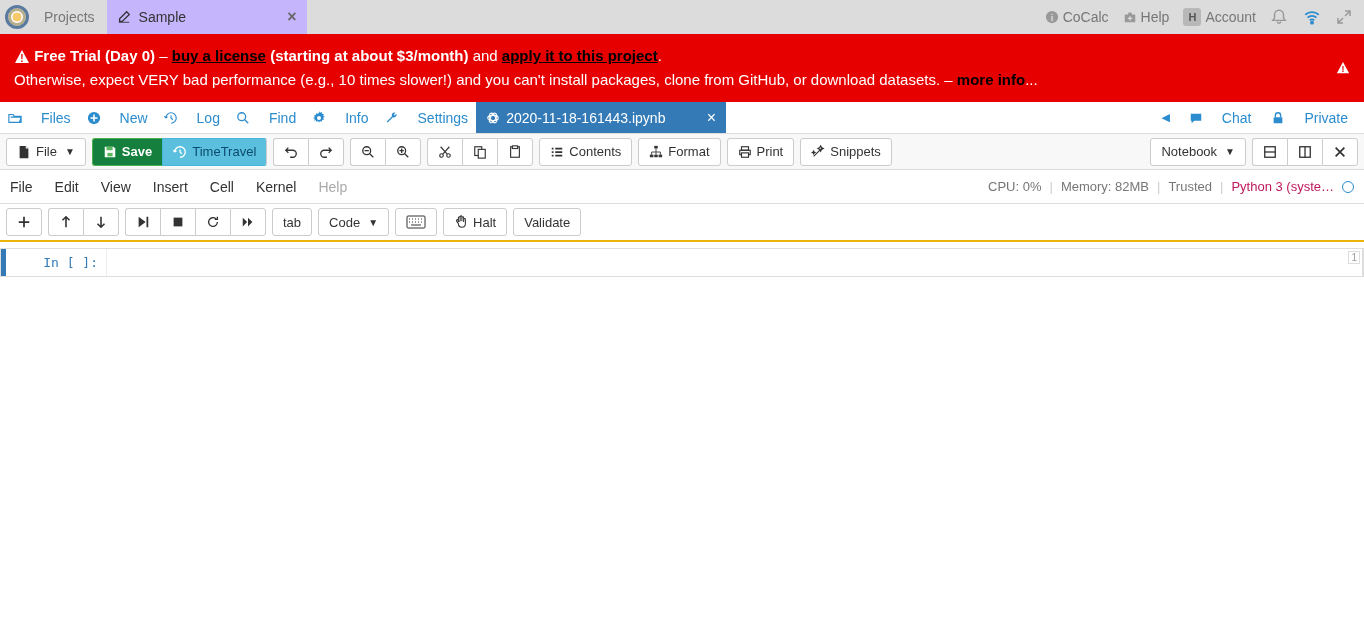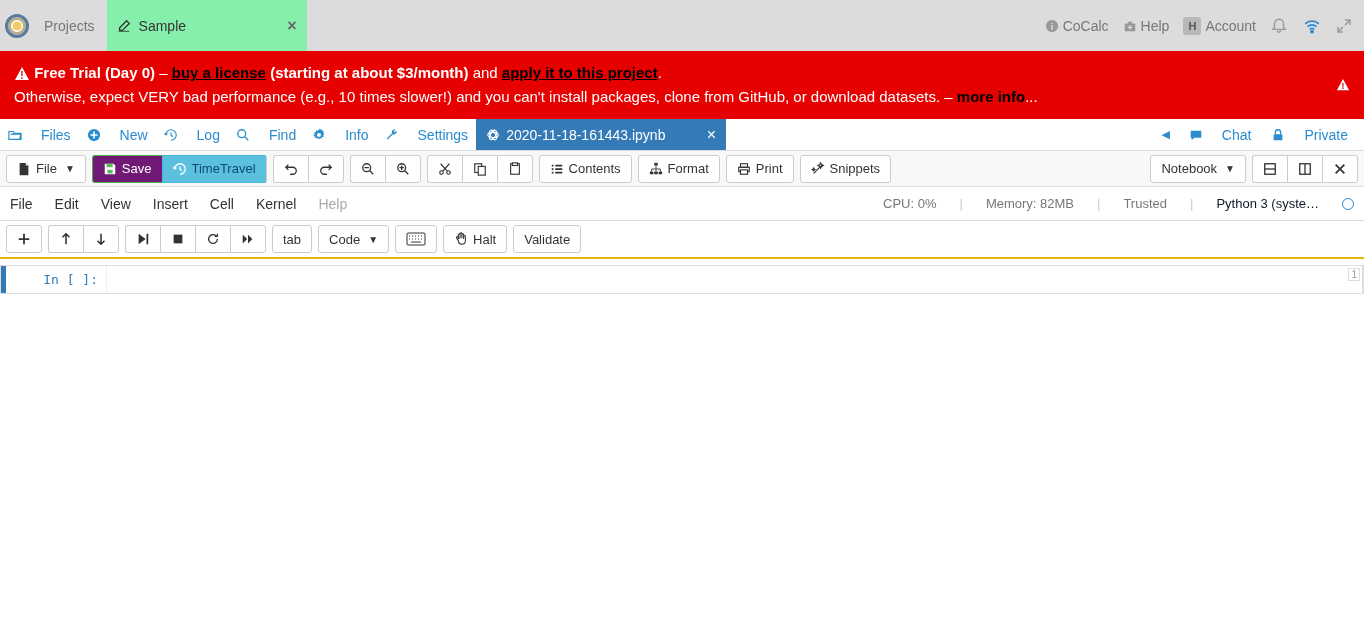--- a/index.html
+++ b/index.html
@@ -1,23 +1,23 @@
 <!DOCTYPE html>
 <html><head>
 <meta charset="utf-8">
 <style>
 * { box-sizing: border-box; margin: 0; padding: 0; font-family: -apple-system, BlinkMacSystemFont, "Segoe UI", Helvetica, Arial, sans-serif; }
 body { width: 1364px; height: 630px; overflow: hidden; background: #fff; }
 
 
-.topbar { background: #dcdcdc; height: 51px; display: flex; align-items: stretch; padding-left: 2px; }
+.topbar { background: #dcdcdc; height: 34px; display: flex; align-items: stretch; padding-left: 2px; }
 .logo { width: 30px; display: flex; align-items: center; justify-content: center; }
 .logo-circle { width: 24px; height: 24px; border-radius: 50%; border: 3px solid #5a7aa0; background: radial-gradient(circle, #f7c96b 35%, #fff 36%, #fff 55%, transparent 56%); box-shadow: inset 0 0 0 3px #b8b08d; position: relative;}
 .projects-link { color: #777; padding: 0 12px; display: flex; align-items: center; font-size: 14px; cursor: pointer; }
-.tab-active { background: #86efac; display: flex; align-items: center; padding: 0 10px; font-size: 14px; color: #333; gap: 8px; min-width: 200px; position: relative; }
+.tab-active { background: #c4b5fd; display: flex; align-items: center; padding: 0 10px; font-size: 14px; color: #333; gap: 8px; min-width: 200px; position: relative; }
 .tab-close { margin-left: auto; color: #666; font-weight: bold; cursor: pointer; font-size: 16px; }
 .topbar-right { margin-left: auto; display: flex; align-items: center; gap: 14px; padding-right: 12px; color: #777; font-size: 14px; }
 .topbar-item { display: flex; align-items: center; gap: 4px; cursor: pointer; }
 .h-badge { background: #b8b8b8; color: #555; width: 18px; height: 18px; border-radius: 3px; display: flex; align-items: center; justify-content: center; font-size: 11px; font-weight: bold; }
 
 
 .banner { background: #e60000; color: #fff; padding: 10px 14px; font-size: 15px; position: relative; line-height: 1.6; }
 .banner a { color: #000000; text-decoration: underline; }
 .banner strong { font-weight: bold; }
 .banner-warn-right { position: absolute; right: 14px; top: 50%; transform: translateY(-50%); font-size: 18px; }
@@ -26,34 +26,34 @@
 .filetabs { display: flex; align-items: stretch; height: 32px; border-bottom: 1px solid #ddd; }
 .filetab-link { color: #2b8cce; display: flex; align-items: center; gap: 19px; padding: 0 8px; font-size: 14px; cursor: pointer; }
 .filetab-active { background: #337ab7; color: #fff; display: flex; align-items: center; gap: 6px; padding: 0 10px; font-size: 14px; position: relative; min-width: 250px; }
 .filetab-close { margin-left: auto; cursor: pointer; font-size: 16px; }
 .filetabs-right { margin-left: auto; display: flex; align-items: center; gap: 12px; padding-right: 12px; }
 .filetabs-right .filetab-link { padding: 0 4px; }
 
 
 .toolbar { display: flex; align-items: center; height: 36px; background: #f8f8f8; border-bottom: 1px solid #ddd; padding: 0 6px; gap: 6px; }
 .btn { border: 1px solid #ccc; background: #fff; border-radius: 3px; padding: 5px 10px; font-size: 13px; display: flex; align-items: center; gap: 5px; cursor: pointer; color: #333; height: 28px; }
-.btn-green { background: #701a75; color: #fff; border-color: #4cae4c; }
+.btn-green { background: #15803d; color: #fff; border-color: #4cae4c; font-weight: bold; }
 .btn-blue { background: #5bc0de; color: #0c4a6e; border-color: #46b8da; }
 .btn-group { display: flex; }
 .btn-group .btn { border-radius: 0; border-right: none; }
 .btn-group .btn:first-child { border-radius: 3px 0 0 3px; }
 .btn-group .btn:last-child { border-radius: 0 3px 3px 0; border-right: 1px solid #ccc; }
 .toolbar-right { margin-left: auto; display: flex; gap: 6px; }
 
 
 .menubar { display: flex; align-items: center; height: 34px; border-bottom: 1px solid #ddd; padding: 0 10px; gap: 22px; font-size: 14px; color: #333; }
 .menubar .muted { color: #aaa; }
-.menubar-right { margin-left: auto; display: flex; align-items: center; gap: 23px; font-size: 13px; color: #777; }
+.menubar-right { margin-left: auto; display: flex; align-items: center; gap: 8px; font-size: 13px; color: #777; }
 .menubar-right .sep { color: #ccc; }
-.kernel-link { color: #0f172a; cursor: pointer; }
+.kernel-link { color: #be185d; cursor: pointer; }
 .kernel-circle { width: 12px; height: 12px; border: 1.5px solid #2b8cce; border-radius: 50%; display: inline-block; vertical-align: middle; }
 
 
 .actionrow { display: flex; align-items: center; height: 38px; padding: 4px 6px; gap: 6px; border-bottom: 2px solid #eab308; }
 
 
 .cell-area { padding: 6px 0; }
 .cell { display: flex; border: 1px solid #ddd; position: relative; }
 .cell-left-bar { width: 5px; background: #337ab7; }
 .cell-prompt { font-family: monospace; color: #337ab7; padding: 6px 8px; font-size: 13px; width: 100px; text-align: right; }

